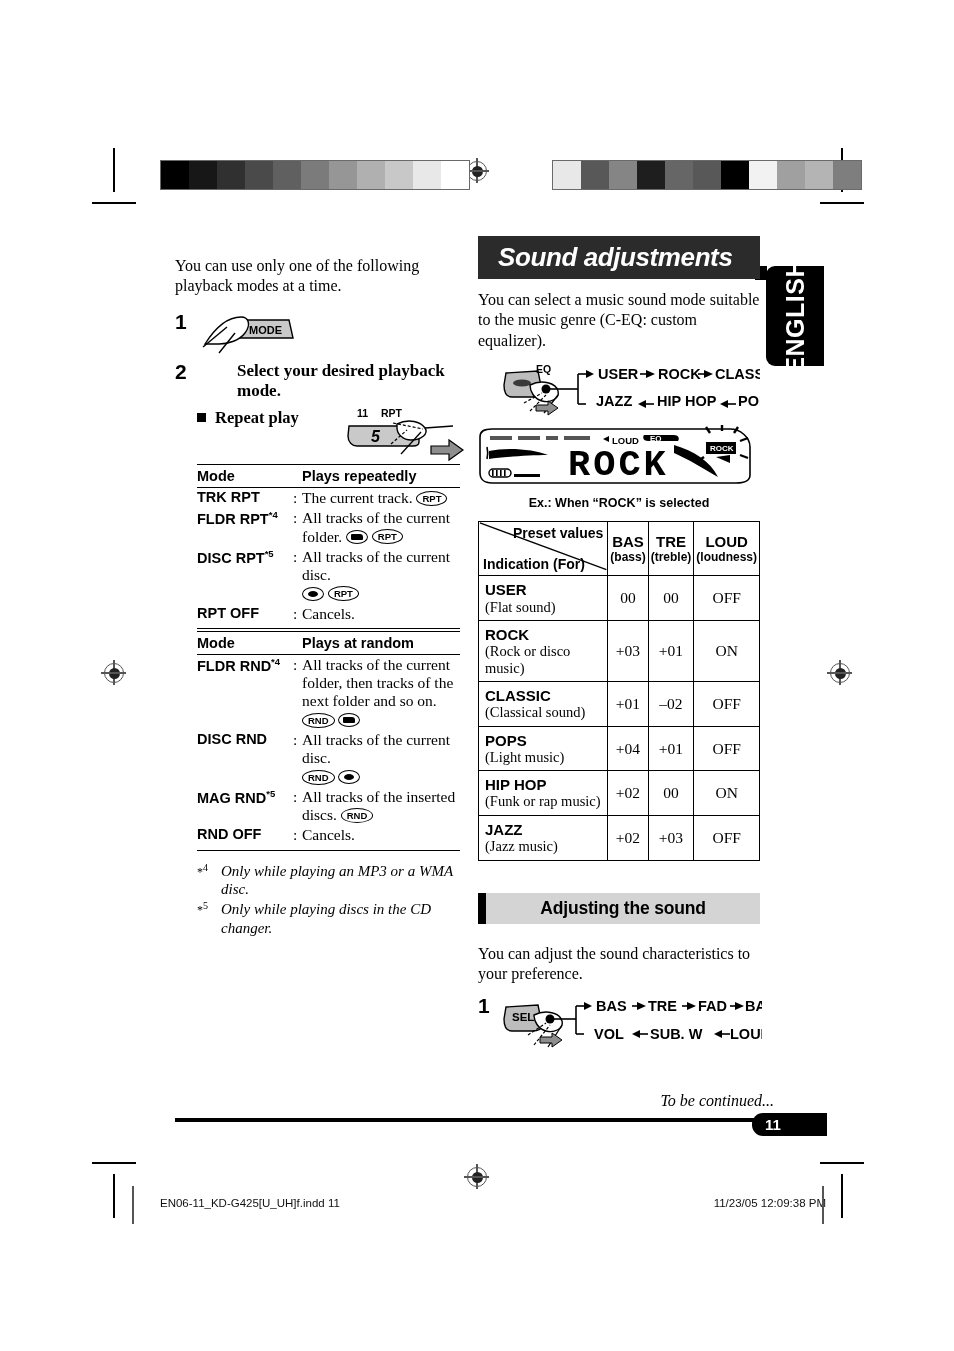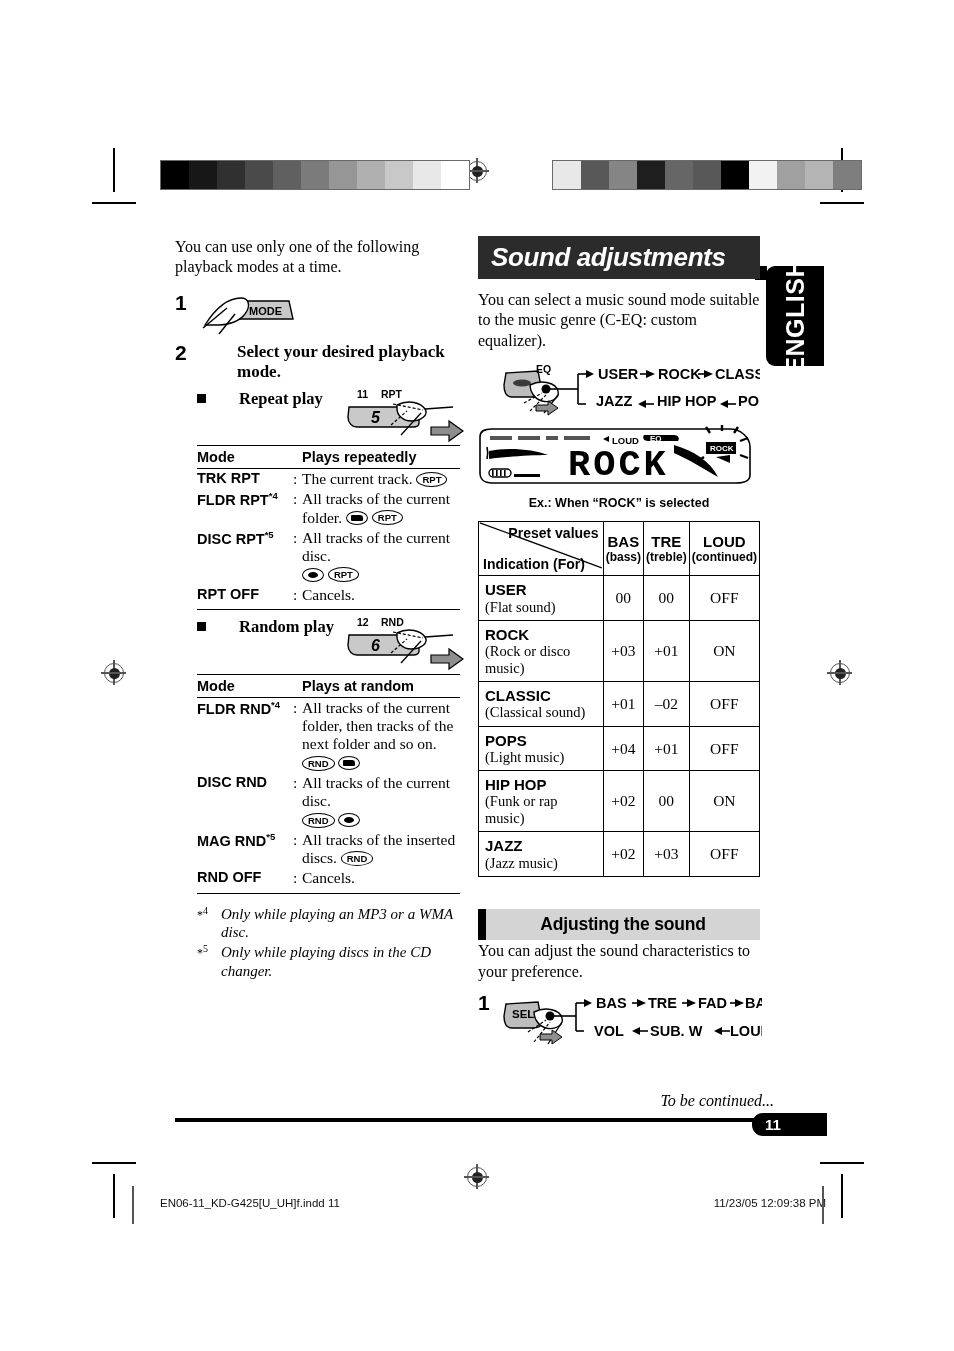--- a/index.html
+++ b/index.html
@@ -61,39 +61,39 @@
     display: flex; align-items: center; justify-content: center;
     font-family: "Liberation Sans", sans-serif;
     font-weight: bold; font-size: 17.5px;
     letter-spacing: -0.2px;
   }
   .band-black {
     background: #2b2b2b; color: #fff;
     border-left: none;
     height: 43px;
     justify-content: flex-start;
-    padding-left: 13px;
+    padding-left: 20px;
     font-style: italic; font-size: 26px;
     letter-spacing: -0.4px;
   }
 
-  .body-text { font-size: 16px; line-height: 1.28; margin-top: 1px; }
+  .body-text { font-size: 16px; line-height: 1.28; margin-top: 20px; }
 
   
   .step { display: flex; margin-top: 12px; }
   .step-num {
     font-family: "Liberation Sans", sans-serif;
     font-weight: bold; font-size: 21px; width: 22px; flex: none;
     line-height: 1;
   }
   .step-body { flex: 1; }
   .step-title { font-weight: bold; font-size: 17px; font-family: "Liberation Serif", serif; margin-left: 40px; }
 
   
-  .sub { display: flex; align-items: center; margin-top: 7px; gap: 24px; }
+  .sub { display: flex; align-items: center; margin-top: 7px; }
   .sq { width: 9px; height: 9px; background: #000; margin-right: 9px; flex: none; }
   .sub-label { font-weight: bold; font-size: 16.5px; }
 
   
   table.modes { width: 100%; border-collapse: collapse; margin-top: 2px; }
   table.modes th {
     text-align: left; font-family: "Liberation Sans", sans-serif;
     font-weight: bold; font-size: 14.5px;
     border-top: 1.6px solid #000; border-bottom: 1.2px solid #000;
     padding: 3px 0 3px 0;
@@ -314,38 +314,20 @@
           </tr>
           <tr class="last">
             <td class="c-mode"><span>RPT OFF</span></td>
             <td class="c-colon">:</td>
             <td>Cancels.</td>
           </tr>
         </tbody>
       </table>
       <div class="rule-bottom"></div>
 
-      <div style="position:relative; height:55px;">
-        <div class="sub">
-          <span class="sq"></span>
-          <span class="sub-label">Random play</span>
-        </div>
-        <svg class="illus" style="left:148px; top:-2px;" width="135" height="62" viewBox="0 0 135 62">
-          <text x="12" y="11" font-family="Liberation Sans, sans-serif" font-size="10.5" font-weight="bold">12</text>
-          <text x="36" y="11" font-family="Liberation Sans, sans-serif" font-size="10.5" font-weight="bold">RND</text>
-          <path d="M4 20 L74 20 L74 36 C74 39 71 40 68 40 L12 40 C7 40 3 36 3 30 Z" fill="#c9c9c9" stroke="#000" stroke-width="1.4"></path>
-          <text x="26" y="36" font-family="Liberation Sans, sans-serif" font-size="16" font-weight="bold" font-style="italic">6</text>
-          <path d="M52 18 C64 12, 76 16, 80 22 C84 28, 76 34, 66 34 C58 34, 52 28, 52 22 Z" fill="#fff" stroke="#000" stroke-width="1.4"></path>
-          <path d="M48 17 L78 23" stroke="#000" stroke-width="1.2" stroke-dasharray="3 2" fill="none"></path>
-          <path d="M46 38 L62 24" stroke="#000" stroke-width="1.2" stroke-dasharray="3 2" fill="none"></path>
-          <path d="M56 48 L76 26" stroke="#000" stroke-width="1.3" fill="none"></path>
-          <path d="M80 22 L108 20" stroke="#000" stroke-width="1.3" fill="none"></path>
-          <path d="M86 40 L104 40 L104 34 L118 44 L104 54 L104 48 L86 48 Z" fill="#8e8e8e" stroke="#000" stroke-width="1.2"></path>
-        </svg>
-      </div>
 
       <table class="modes">
         <thead>
           <tr>
             <th class="c-mode">Mode</th>
             <th class="c-colon"></th>
             <th>Plays at random</th>
           </tr>
         </thead>
         <tbody>
@@ -492,21 +474,21 @@
         <th class="hd-col">
           <span class="abbr">BAS</span>
           <span class="full">(bass)</span>
         </th>
         <th class="hd-col">
           <span class="abbr">TRE</span>
           <span class="full">(treble)</span>
         </th>
         <th class="hd-col">
           <span class="abbr">LOUD</span>
-          <span class="full">(continued)</span>
+          <span class="full">(loudness)</span>
         </th>
       </tr>
     </thead>
     <tbody id="preset-body">
       <tr>
         <td class="p-name">
           <b>USER</b>
           <span>(Flat sound)</span>
         </td>
         <td class="p-val">00</td>

